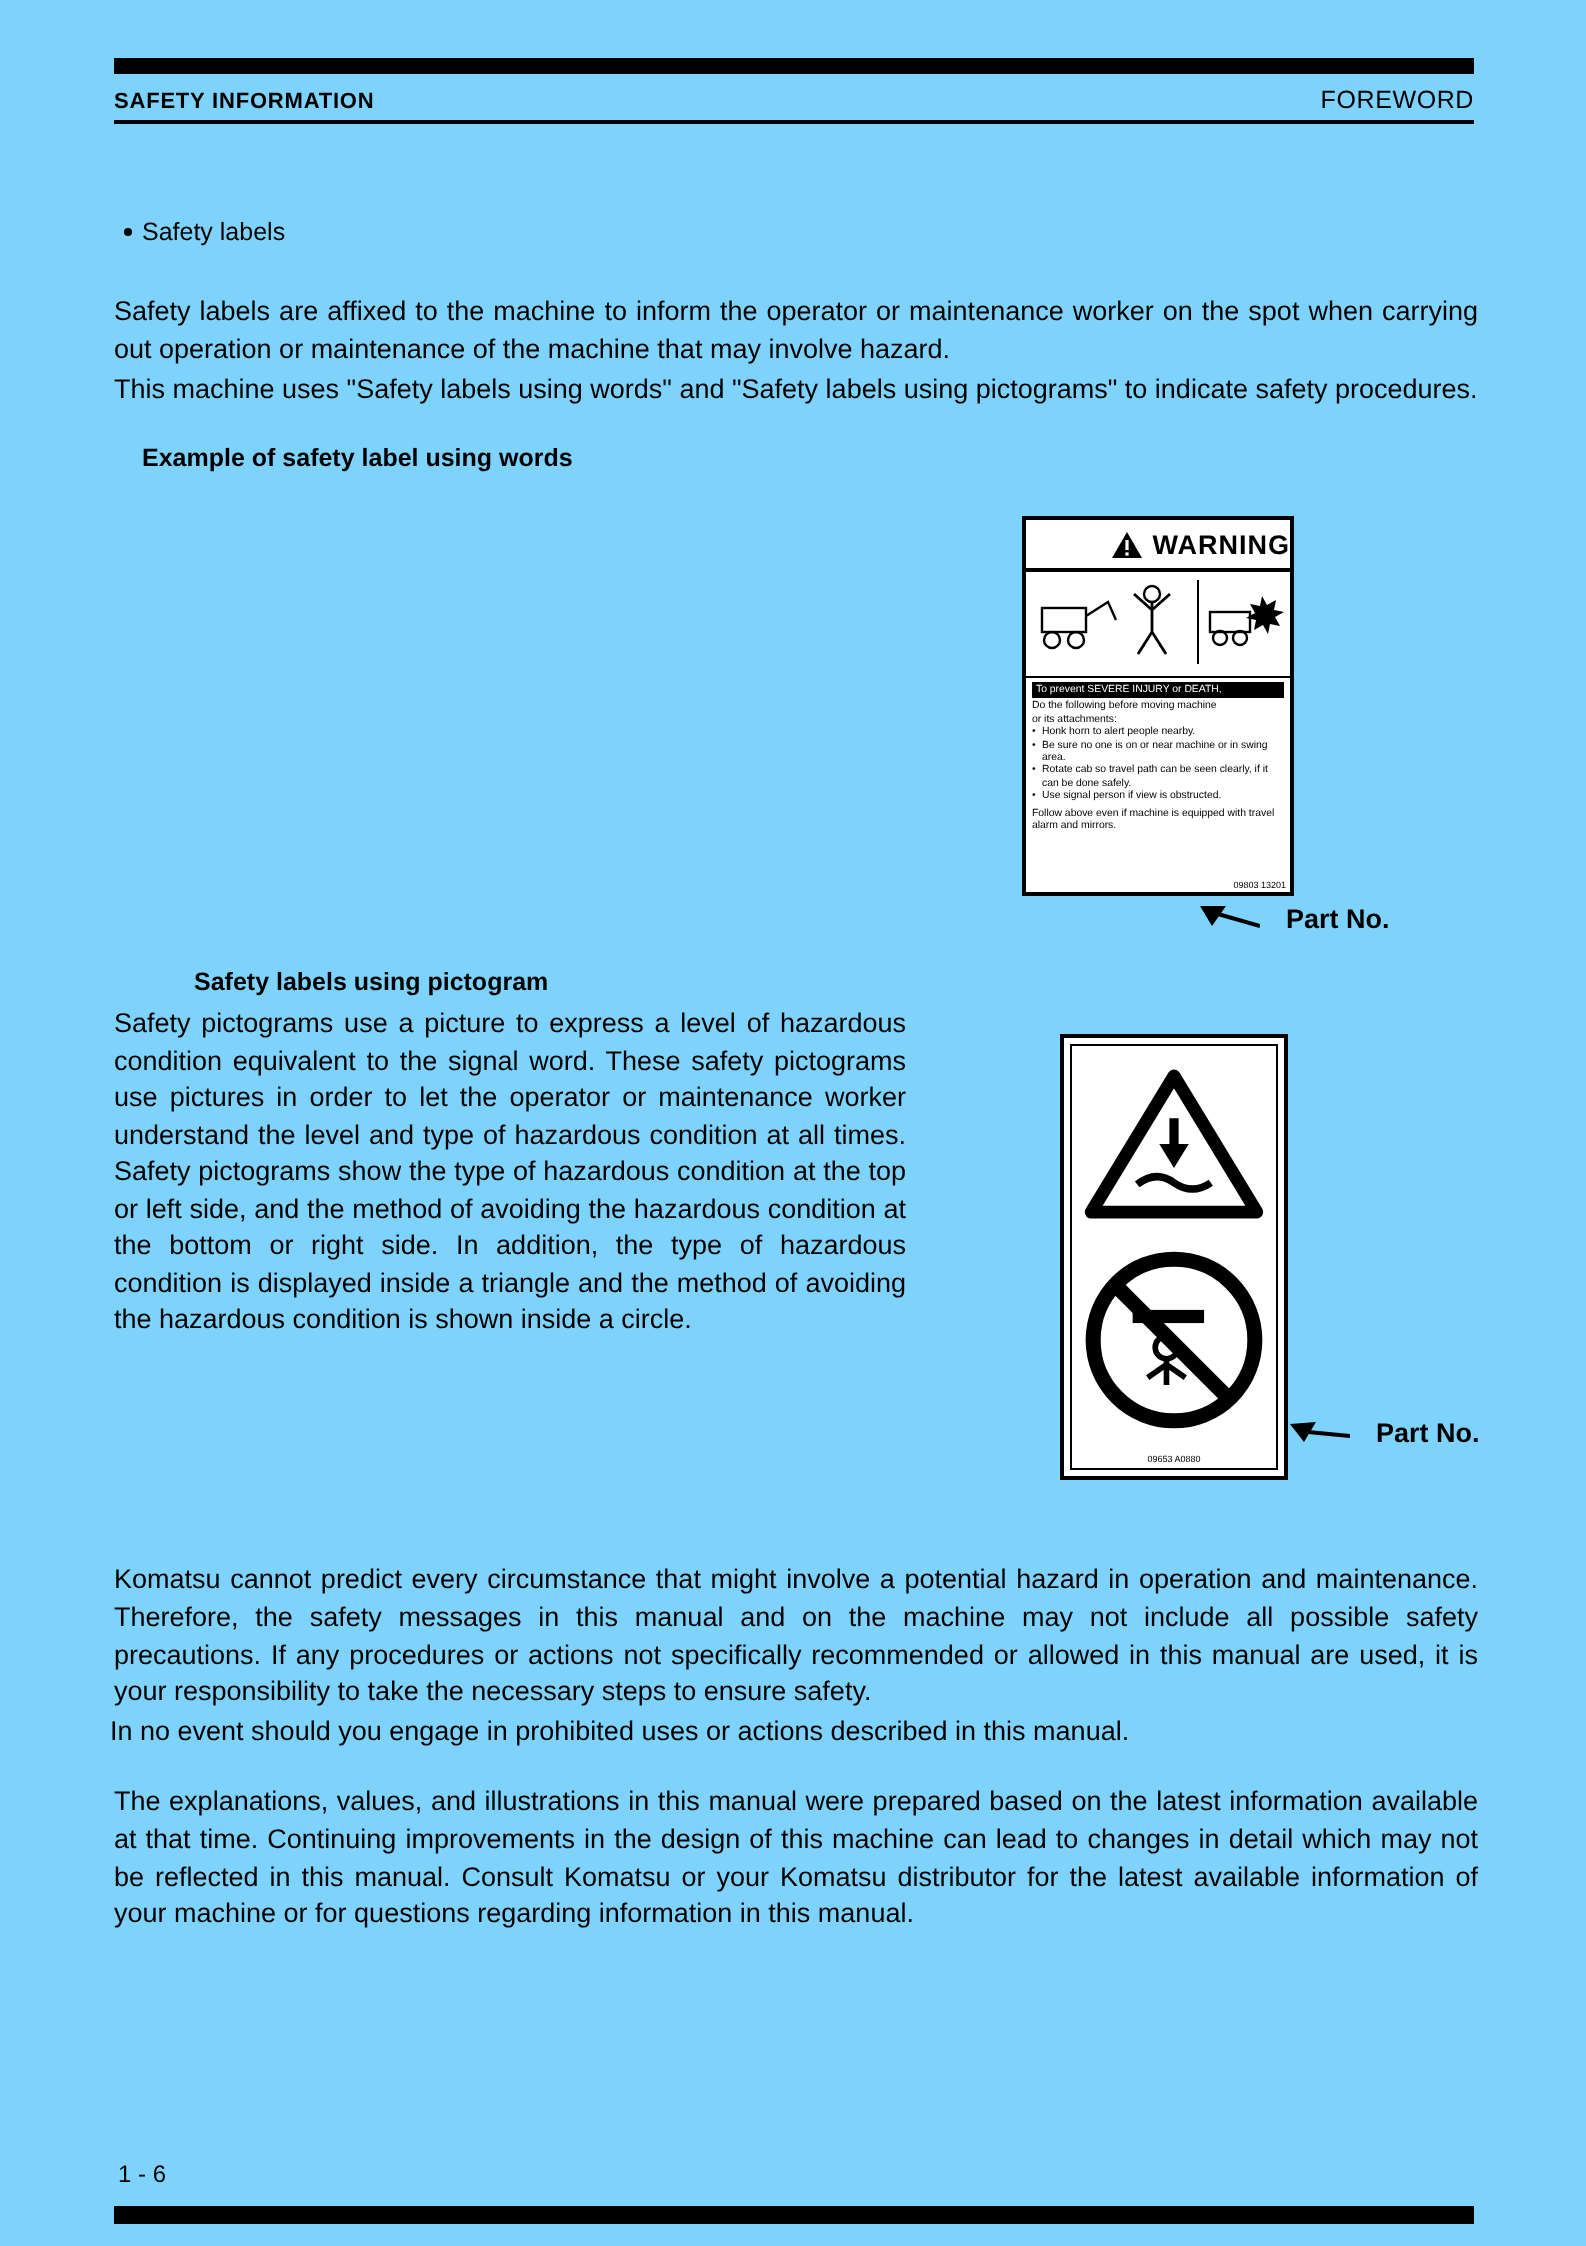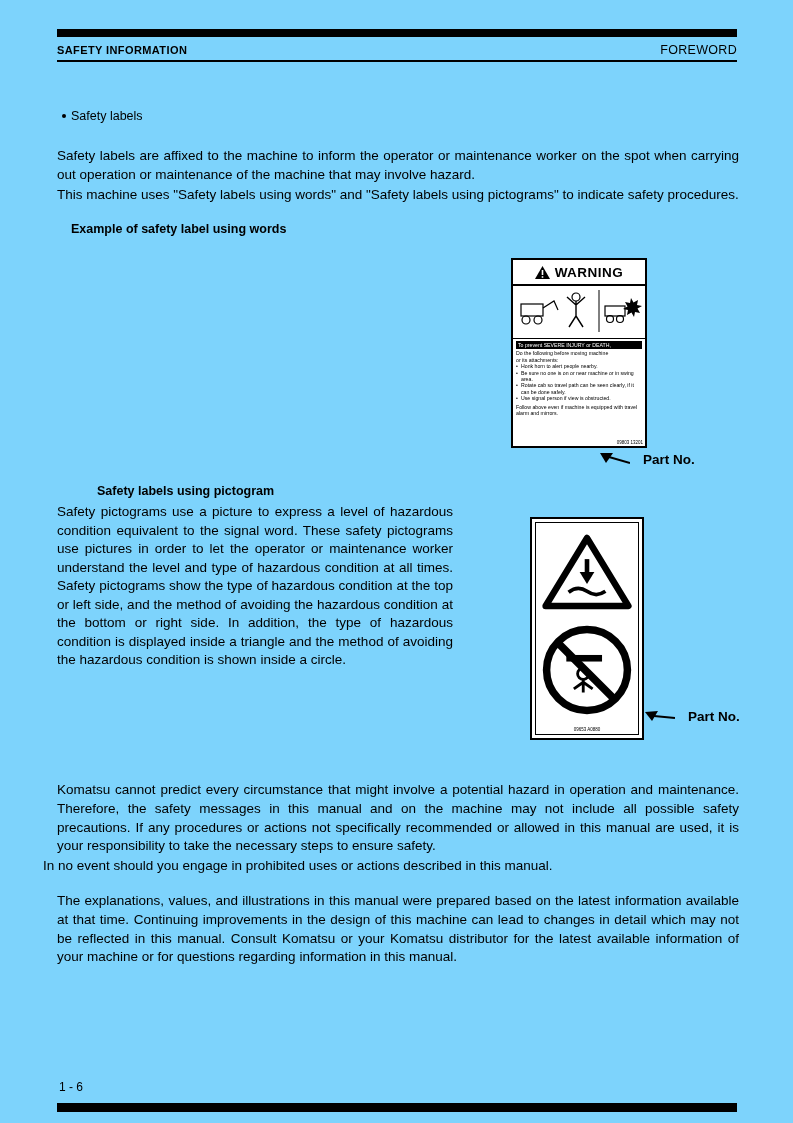--- a/index.html
+++ b/index.html
@@ -21,21 +21,21 @@
     font-size:27px;color:#6a6a6a;font-weight:bold;letter-spacing:.5px;
     text-shadow:0 0 1px rgba(255,255,255,.4);z-index:30;white-space:nowrap;
   }
   
   .warn-label{
     width:136px;height:190px;border:2px solid #000;background:#fff;
     box-sizing:border-box;display:flex;flex-direction:column;z-index:10;
   }
   .warn-head{
     height:24px;border-bottom:2px solid #000;display:flex;align-items:center;
-    justify-content:center;gap:5px;font-weight:bold;font-size:13.5px;letter-spacing:.5px;
+    justify-content:flex-end;gap:5px;font-weight:bold;font-size:13.5px;letter-spacing:.5px;
   }
   .warn-picto{height:52px;border-bottom:1.5px solid #000;}
   .warn-body{flex:1;padding:2px 3px 1px 3px;font-size:5.2px;line-height:6.4px;}
   .warn-alert{background:#000;color:#fff;padding:1px 2px;margin-bottom:1px;font-size:5.2px;}
   .warn-b{padding-left:5px;position:relative;}
   .warn-b::before{content:"\2022";position:absolute;left:0;top:0;}
   .warn-note{margin-top:2px;}
   .warn-code{font-size:4.5px;text-align:right;padding:0 2px 1px 0;}
   
   .picto-label{
@@ -145,19 +145,19 @@
 
   <div class="abs partno" style="left:645px;top:708px;">
     <svg width="30" height="16" viewBox="0 0 30 16">
       <line x1="9" y1="8" x2="30" y2="10" stroke="#000" stroke-width="2"></line>
       <path d="M0 4 L13 3 L7 13 Z" fill="#000"></path>
     </svg>
     <span>Part No.</span>
   </div>
 
   <div class="abs body-text justify" style="left:57px;top:781px;width:682px;line-height:18.8px;">Komatsu cannot predict every circumstance that might involve a potential hazard in operation and maintenance. Therefore, the safety messages in this manual and on the machine may not include all possible safety precautions. If any procedures or actions not specifically recommended or allowed in this manual are used, it is your responsibility to take the necessary steps to ensure safety.</div>
-  <div class="abs body-text" style="left:43px;top:856px;width:682px;">In no event should you engage in prohibited uses or actions described in this manual.</div>
+  <div class="abs body-text" style="left:55px;top:856px;width:682px;">In no event should you engage in prohibited uses or actions described in this manual.</div>
   <div class="abs body-text justify" style="left:57px;top:892px;width:682px;line-height:18.8px;">The explanations, values, and illustrations in this manual were prepared based on the latest information available at that time.  Continuing  improvements  in the design of this machine can lead to changes in detail which may not be reflected in this manual.  Consult Komatsu or your Komatsu distributor for the latest available information of your machine or for  questions  regarding information in this manual.</div>
 
   <div class="abs footer-num" style="left:59px;top:1080px;">1 - 6</div>
   <div class="abs bar" style="left:57px;top:1103px;width:680px;height:9px;"></div>
 
 </div>
 
 </body></html>

